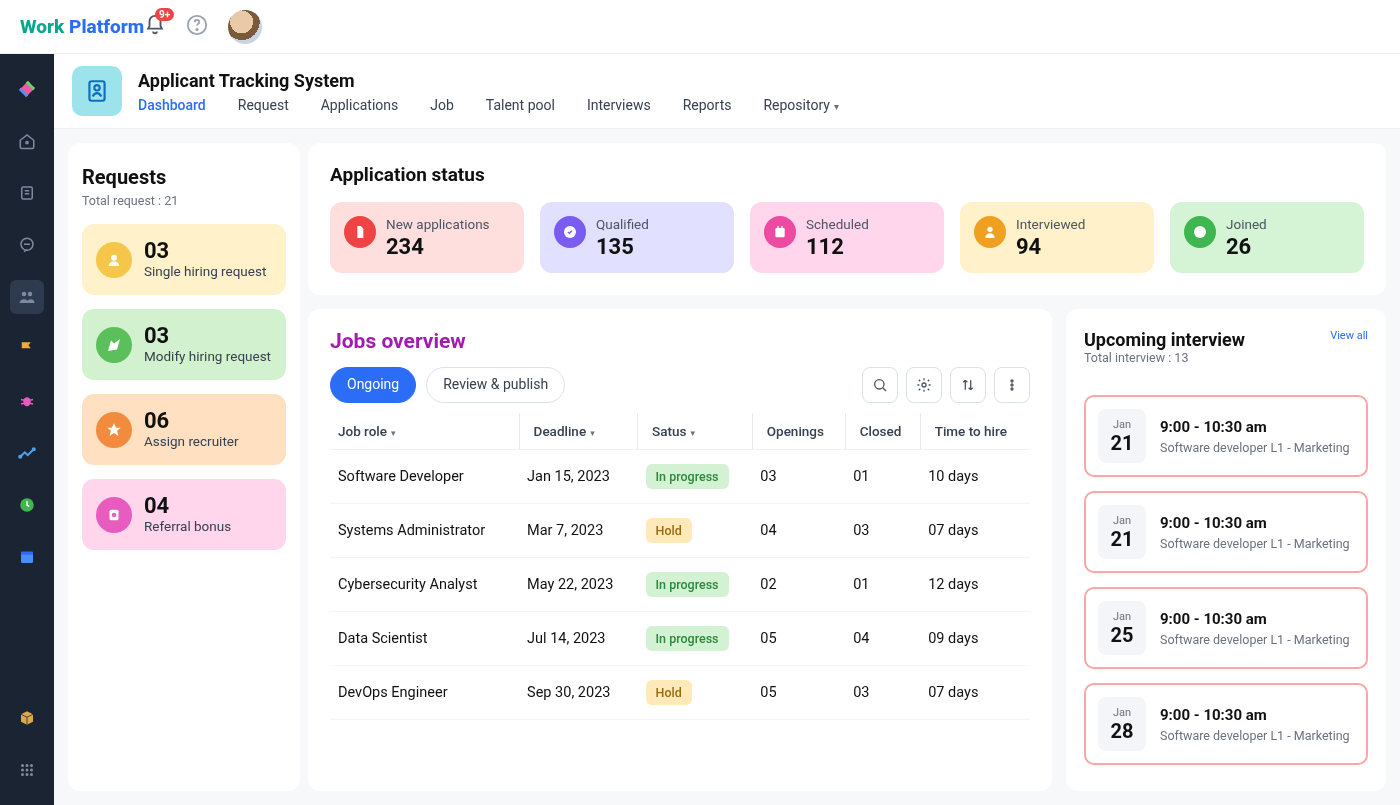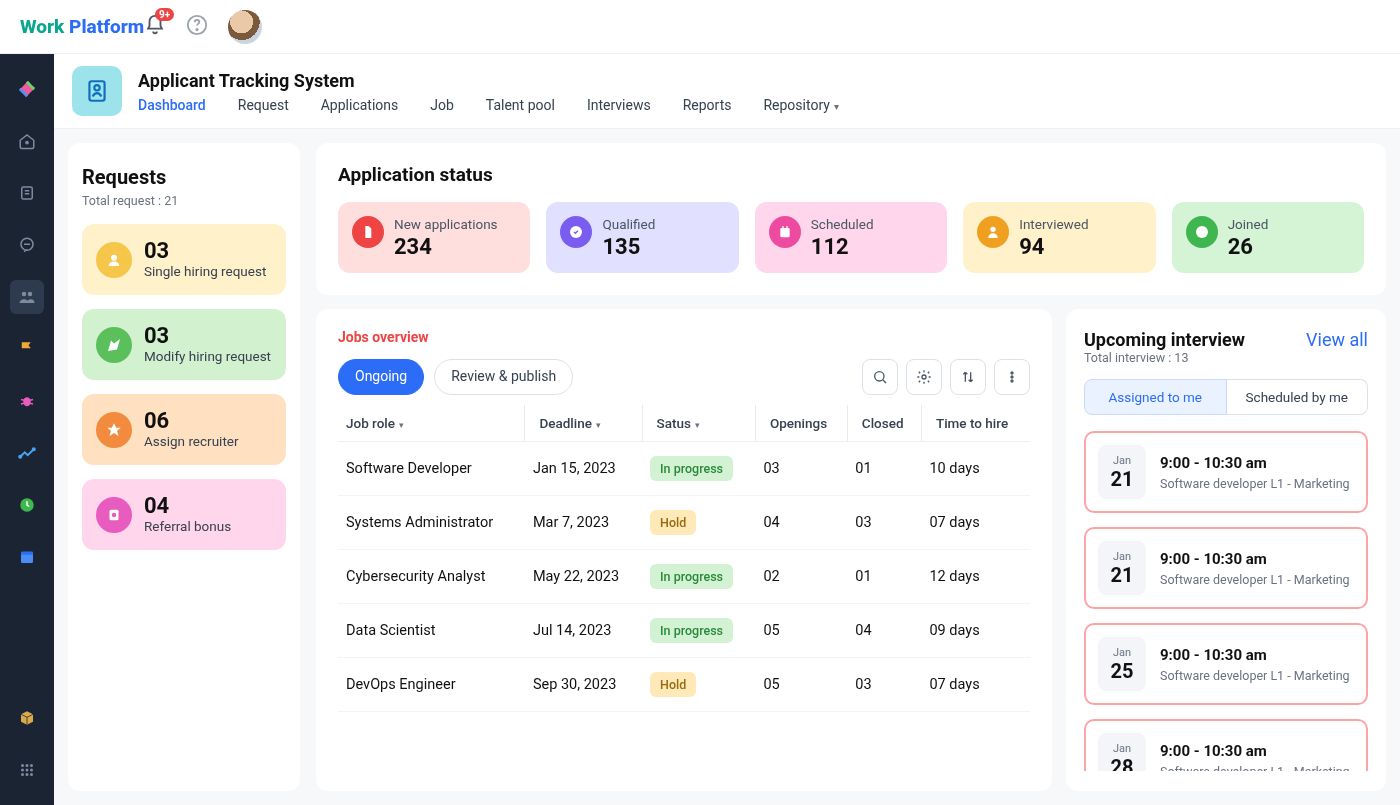--- a/index.html
+++ b/index.html
@@ -33,21 +33,21 @@
 .module-ic { width: 50px; height: 50px; background: #9de3ec; border-radius: 10px; display: flex; align-items: center; justify-content: center; }
 .module-ic svg { width: 26px; height: 26px; stroke: #0f6fbf; fill: none; stroke-width: 2; }
 .module-txt { display: flex; flex-direction: column; gap: 6px; }
 .module-title { font-size: 18px; font-weight: 700; color: #111; }
 .tabs { display: flex; gap: 32px; font-size: 14px; color: #374151; }
 .tab { cursor: pointer; }
 .tab.active { color: #2b6df6; font-weight: 500; }
 .tab .chev { font-size: 10px; margin-left: 4px; color: #6b7280; }
 
 
-.main { position: absolute; left: 54px; right: 0; top: 129px; bottom: 0; background: #f6f8fa; padding: 14px; display: flex; gap: 16px; overflow: hidden; }
+.main { position: absolute; left: 54px; right: 0; top: 129px; bottom: 0; background: #f6f8fa; padding: 14px; display: flex; gap: 8px; overflow: hidden; }
 
 
 .requests { width: 232px; background: #fff; border-radius: 12px; padding: 22px 14px 18px; display: flex; flex-direction: column; }
 .requests h2 { font-size: 20px; font-weight: 700; color: #111; margin-bottom: 4px; }
 .req-sub { font-size: 12.5px; color: #6b7280; margin-bottom: 16px; }
 .req-card { border-radius: 12px; padding: 16px 14px; display: flex; align-items: center; gap: 12px; margin-bottom: 14px; }
 .req-ic { width: 36px; height: 36px; border-radius: 50%; display: flex; align-items: center; justify-content: center; }
 .req-ic svg { width: 18px; height: 18px; fill: #fff; }
 .req-info .num { font-size: 22px; font-weight: 700; color: #111; line-height: 1; }
 .req-info .lab { font-size: 13.5px; color: #374151; margin-top: 1px; }
@@ -76,21 +76,21 @@
 .stat.purple { background: #e1e0ff; } .stat.purple .stat-ic { background: #7b5cf0; }
 .stat.pink { background: #ffd6ec; } .stat.pink .stat-ic { background: #ed4aa2; }
 .stat.yellow { background: #fff1c9; } .stat.yellow .stat-ic { background: #f0a020; }
 .stat.green { background: #d5f3d5; } .stat.green .stat-ic { background: #3fb650; }
 
 
 .bottom { flex: 1; display: flex; gap: 14px; overflow: hidden; }
 
 
 .jobs { flex: 1; background: #fff; border-radius: 12px; padding: 20px 22px; display: flex; flex-direction: column; overflow: hidden; }
-.jobs h2 { font-size: 14px; font-weight: 700; color: #ef4444; margin-bottom: 14px; }
+.jobs h2 { font-size: 21px; font-weight: 700; color: #a21caf; margin-bottom: 14px; }
 .jobs-toolbar { display: flex; justify-content: space-between; margin-bottom: 10px; }
 .pill-row { display: flex; gap: 10px; }
 .pill { padding: 8px 16px; border-radius: 999px; font-size: 14px; cursor: pointer; border: 1px solid #dbe1e8; background: #fff; color: #374151; }
 .pill.active { background: #2b6df6; color: #fff; border-color: #2b6df6; }
 .icon-btn-row { display: flex; gap: 8px; }
 .ib { width: 36px; height: 36px; border: 1px solid #dbe1e8; border-radius: 8px; display: flex; align-items: center; justify-content: center; cursor: pointer; }
 .ib svg { width: 16px; height: 16px; stroke: #4b5563; fill: none; stroke-width: 2; }
 
 .jt { width: 100%; border-collapse: collapse; }
 .jt th { text-align: left; font-size: 13.5px; font-weight: 500; color: #374151; padding: 10px 8px; border-bottom: 1px solid #eef1f4; }
@@ -98,21 +98,21 @@
 .jt th.sep { border-left: 1px solid #e7ebef; padding-left: 14px; }
 .jt td { font-size: 14.5px; color: #111; padding: 14px 8px; border-bottom: 1px solid #f2f4f7; }
 .badge { display: inline-block; padding: 5px 10px; border-radius: 6px; font-size: 12.5px; font-weight: 500; }
 .badge.progress { background: #d3f1d3; color: #2a8a3a; }
 .badge.hold { background: #ffe9b8; color: #9a6a10; }
 
 
 .upcoming { width: 320px; background: #fff; border-radius: 12px; padding: 20px 18px; display: flex; flex-direction: column; overflow: hidden; }
 .up-head { display: flex; justify-content: space-between; align-items: flex-start; }
 .up-head h2 { font-size: 18px; font-weight: 700; color: #111; }
-.viewall { color: #2b6df6; font-size: 18px; cursor: pointer; }
+.viewall { color: #2b6df6; font-size: 11px; cursor: pointer; }
 .up-sub { font-size: 12.5px; color: #6b7280; margin-top: 0; margin-bottom: 14px; }
 .seg { display: flex; }
 .seg-btn { flex: 1; text-align: center; padding: 9px 0; font-size: 13.5px; border: 1px solid #dbe1e8; cursor: pointer; background: #fff; color: #374151; }
 .seg-btn:first-child { border-radius: 8px 0 0 8px; }
 .seg-btn:last-child { border-radius: 0 8px 8px 0; border-left: none; }
 .seg-btn.active { background: #eaf2ff; color: #2b6df6; border-color: #c7dbff; }
 .iv-list { margin-top: 16px; display: flex; flex-direction: column; gap: 14px; overflow-y: auto; }
 .iv { border: 2px solid #fca5a5; border-radius: 10px; padding: 12px; display: flex; gap: 14px; align-items: center; }
 .iv-date { width: 48px; height: 54px; background: #f3f5f9; border-radius: 8px; display: flex; flex-direction: column; align-items: center; justify-content: center; }
 .iv-date .m { font-size: 11px; color: #6b7280; }
@@ -477,24 +477,20 @@
             </tbody>
         </table>
       </div>
 
       <div class="upcoming">
         <div class="up-head">
           <h2>Upcoming interview</h2>
           <span class="viewall">View all</span>
         </div>
         <div class="up-sub">Total interview : 13</div>
-        <div class="seg">
-          <div class="seg-btn active">Assigned to me</div>
-          <div class="seg-btn">Scheduled by me</div>
-        </div>
         <div class="iv-list" id="iv-list">
             <div class="iv">
               <div class="iv-date">
                 <span class="m">Jan</span>
                 <span class="d">21</span>
               </div>
               <div class="iv-info">
                 <div class="t">9:00 - 10:30 am</div>
                 <div class="s">Software developer L1 - Marketing</div>
               </div>

